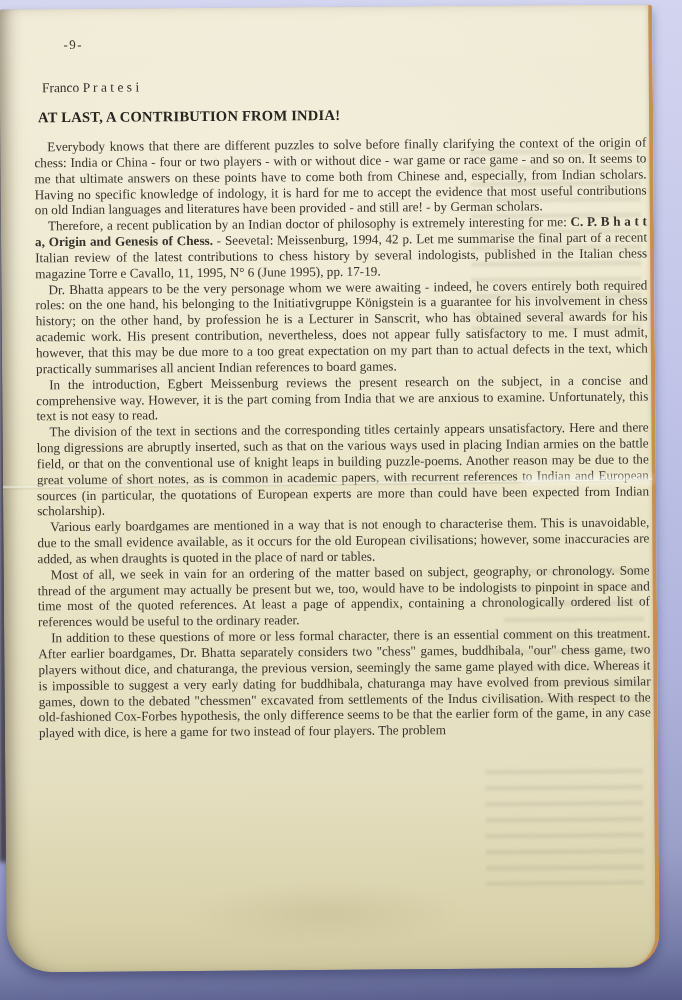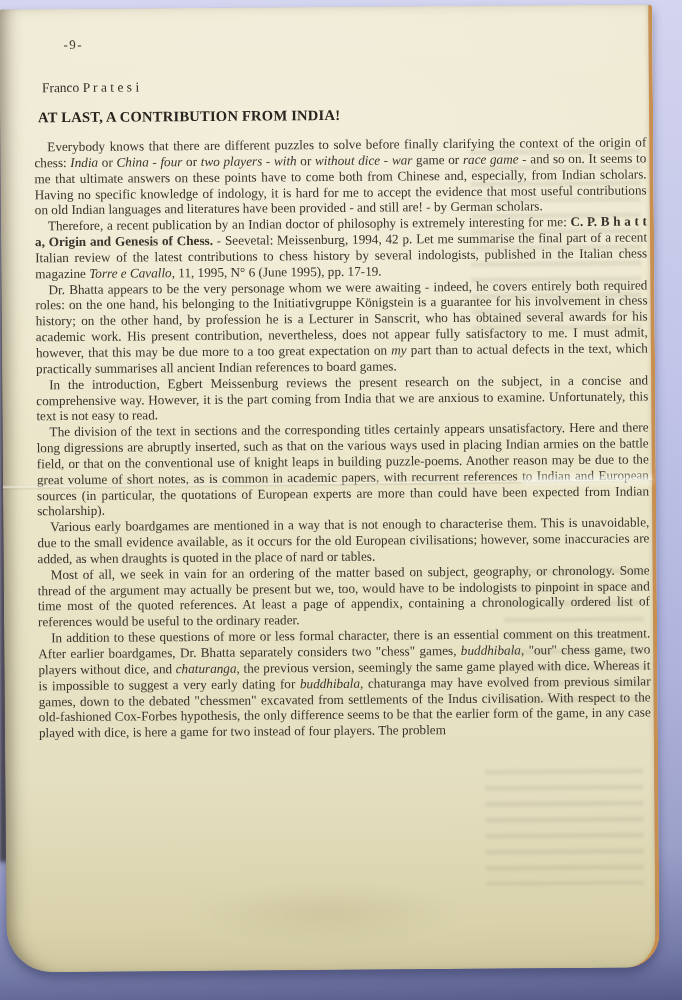--- a/index.html
+++ b/index.html
@@ -19,21 +19,21 @@
     box-shadow:inset 14px 0 18px -10px rgba(50,36,20,0.55),
                inset -3px 0 5px -3px rgba(130,95,45,0.3),
                0 6px 10px rgba(45,48,90,0.45);}
   .content{position:absolute;inset:0;padding:24px 0 0 34px;}
   .page-number{margin:4px 0 0 30px;font-size:13px;letter-spacing:1.5px;color:#3c372e;}
   .author{margin:27px 0 0 8px;font-size:13.5px;color:#332f28;}
   .title{margin:13px 0 0 4px;font-size:14.6px;font-weight:bold;letter-spacing:0.2px;color:#27241d;}
   .body{margin-top:13px;width:612px;font-size:13.2px;line-height:15.85px;
     text-align:justify;color:#37332b;}
   .body p{margin:0;text-indent:13px;}
-  .body .italic{font-style:italic;}
+  .body .italic{}
   .body .bold{font-weight:bold;}
   .crease{position:absolute;left:0;top:474px;width:100%;height:5px;
     background:linear-gradient(180deg,rgba(110,100,70,0.10),rgba(255,255,250,0.55) 45%,rgba(130,118,82,0.22) 80%,rgba(130,118,82,0) 100%);
     transform:rotate(-0.25deg);filter:blur(0.7px);}
   .crease-end{position:absolute;right:0;top:470px;width:130px;height:9px;
     background:rgba(255,255,252,0.5);filter:blur(2.5px);}
   .ghost{position:absolute;filter:blur(1.6px);pointer-events:none;
     background:repeating-linear-gradient(180deg,rgba(118,116,102,0) 0 4px,rgba(118,116,102,0.13) 4px 9px,rgba(118,116,102,0) 9px 16px);}
   .ghost.g1{left:470px;top:140px;width:170px;height:190px;}
   .ghost.g2{left:500px;top:560px;width:140px;height:140px;}

